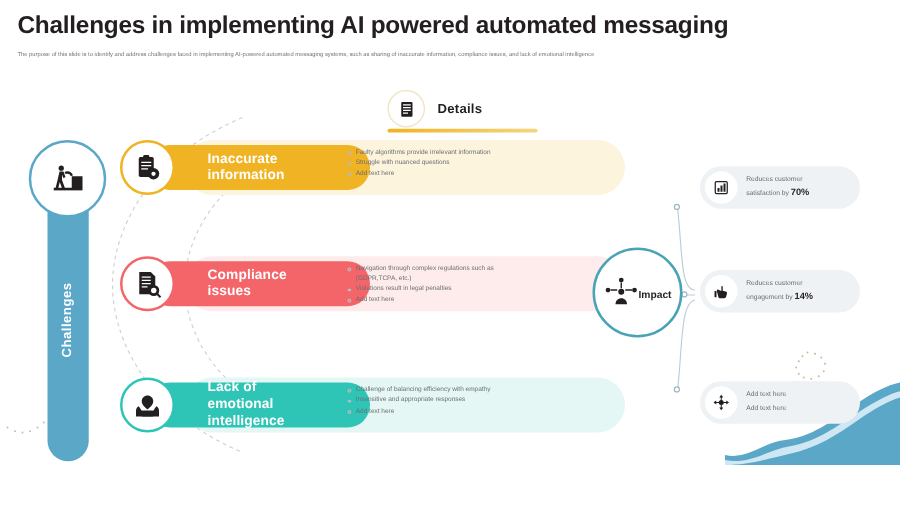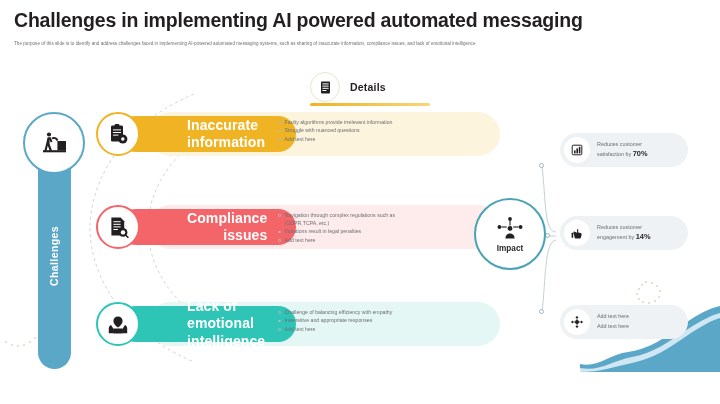--- a/index.html
+++ b/index.html
@@ -73,22 +73,22 @@
     position:absolute;left:52px;top:0;
     height:44px;border-radius:22px;
   }
   .pill{
     position:absolute;left:22px;top:4px;
     height:36px;border-radius:18px;
     display:flex;align-items:center;
     box-sizing:border-box;
   }
   .pill-label{
-    margin-left:69px;margin-right:16px;
-    color:#ffffff;font-size:14px;font-weight:bold;
+    margin-left:48px;margin-right:16px;
+    color:#ffffff;font-size:11px;font-weight:bold;
     line-height:1.22;letter-spacing:0.1px;
   }
   .row-icon{
     position:absolute;left:0px;top:0px;
     width:44px;height:44px;border-radius:50%;
     background:#ffffff;
     display:flex;align-items:center;justify-content:center;
     box-sizing:border-box;
   }
   .bullets{
@@ -106,21 +106,21 @@
     flex:0 0 auto;width:2.6px;height:2.6px;border-radius:50%;
     border:0.6px solid #b9babc;margin-top:2.4px;box-sizing:border-box;
   }
   .bullet .txt{white-space:pre-line;}
 
   
   .impact{
     position:absolute;left:474px;top:198px;
     width:72px;height:72px;border-radius:50%;
     background:#ffffff;border:2.5px solid #4aa3b5;
-    display:flex;flex-direction:column;align-items:center;justify-content:center;
+    display:flex;flex-direction:row;align-items:center;justify-content:center;
     box-sizing:border-box;
   }
   .impact-label{font-size:8.2px;font-weight:bold;color:#231f20;margin-top:2px;}
 
   
   .icard{
     position:absolute;height:34px;
     background:#eef2f5;border-radius:17px;
     display:flex;align-items:center;
   }
@@ -264,21 +264,21 @@
       <div class="bullet">
         <div class="dot"></div>
         <div class="txt">Add text here</div>
       </div>
     </div>
   </div>
 
   <div class="row" style="top:205px;">
     <div class="row-bg" style="width:352px;background:#fdeceb;"></div>
     <div class="pill" style="width:178px;background:#f4656a;"></div>
-    <div class="pill" style="width:178px;background:transparent;text-align:right;">
+    <div class="pill" style="width:178px;background:transparent;">
       <div class="pill-label" style="white-space:pre-line;">Compliance
 issues</div>
     </div>
     <div class="row-icon" style="border:2.5px solid #f4656a;">
       <svg width="24" height="24" viewBox="0 0 24 24">
         <g fill="#231f20">
           <path d="M5.4,2.6 h9.2 l3.6,3.6 v14.2 h-12.8 z"></path>
           <rect x="7.4" y="6.2" width="7.2" height="1" fill="#fff"></rect>
           <rect x="7.4" y="8.8" width="7.2" height="1" fill="#fff"></rect>
           <rect x="7.4" y="11.4" width="7.2" height="1" fill="#fff"></rect>

